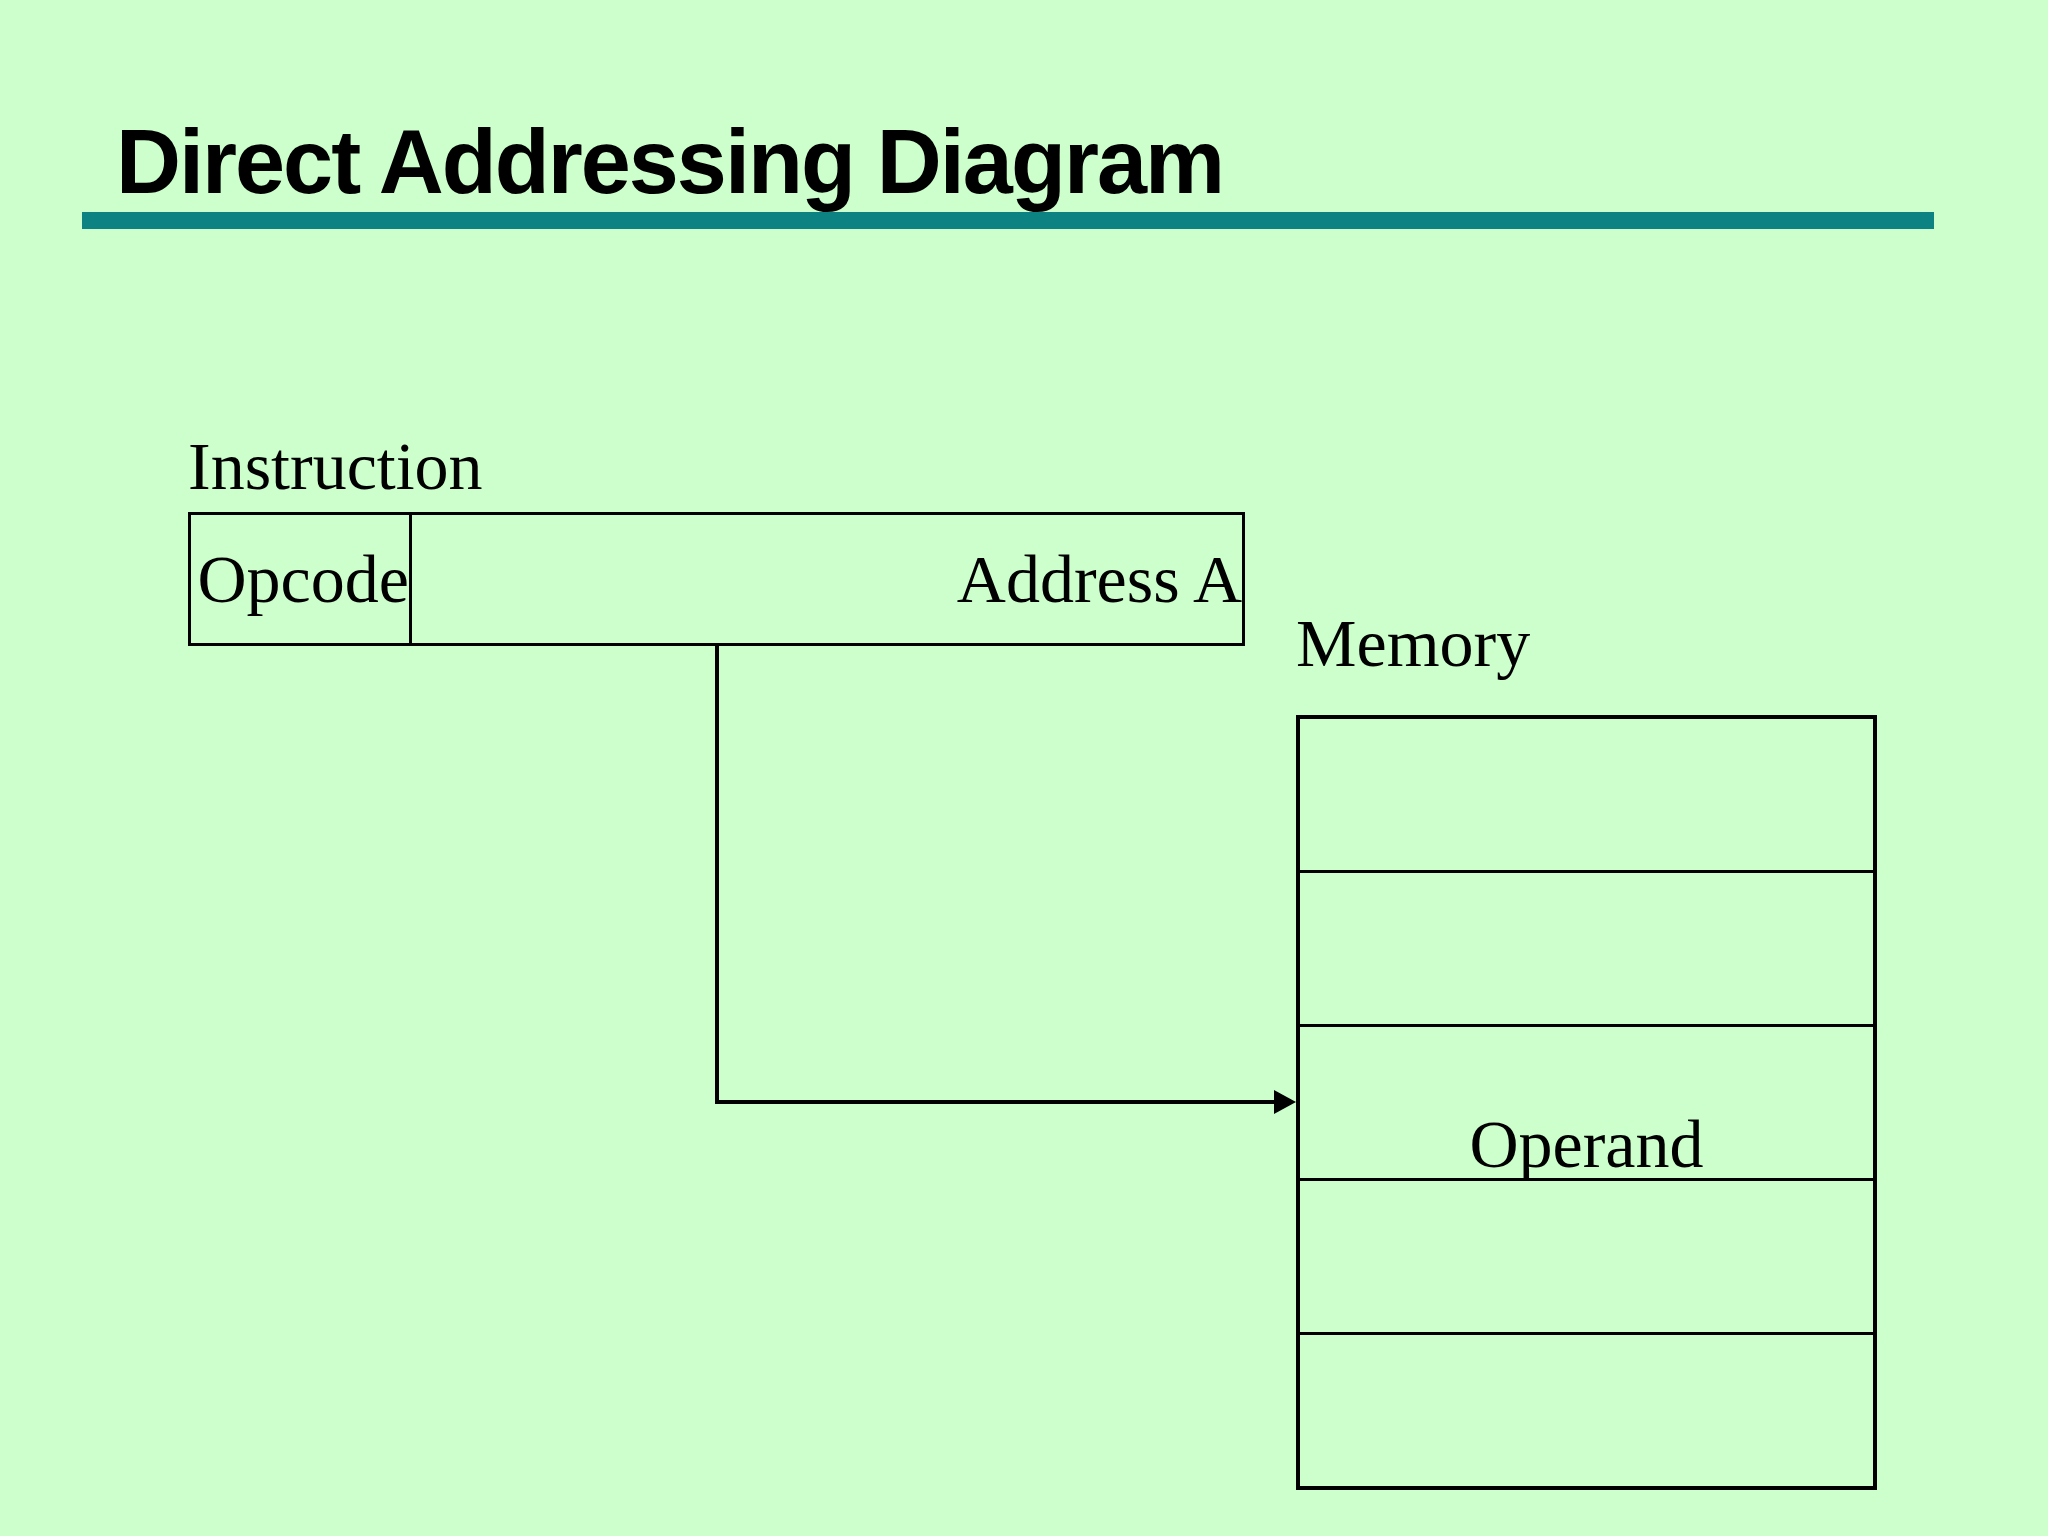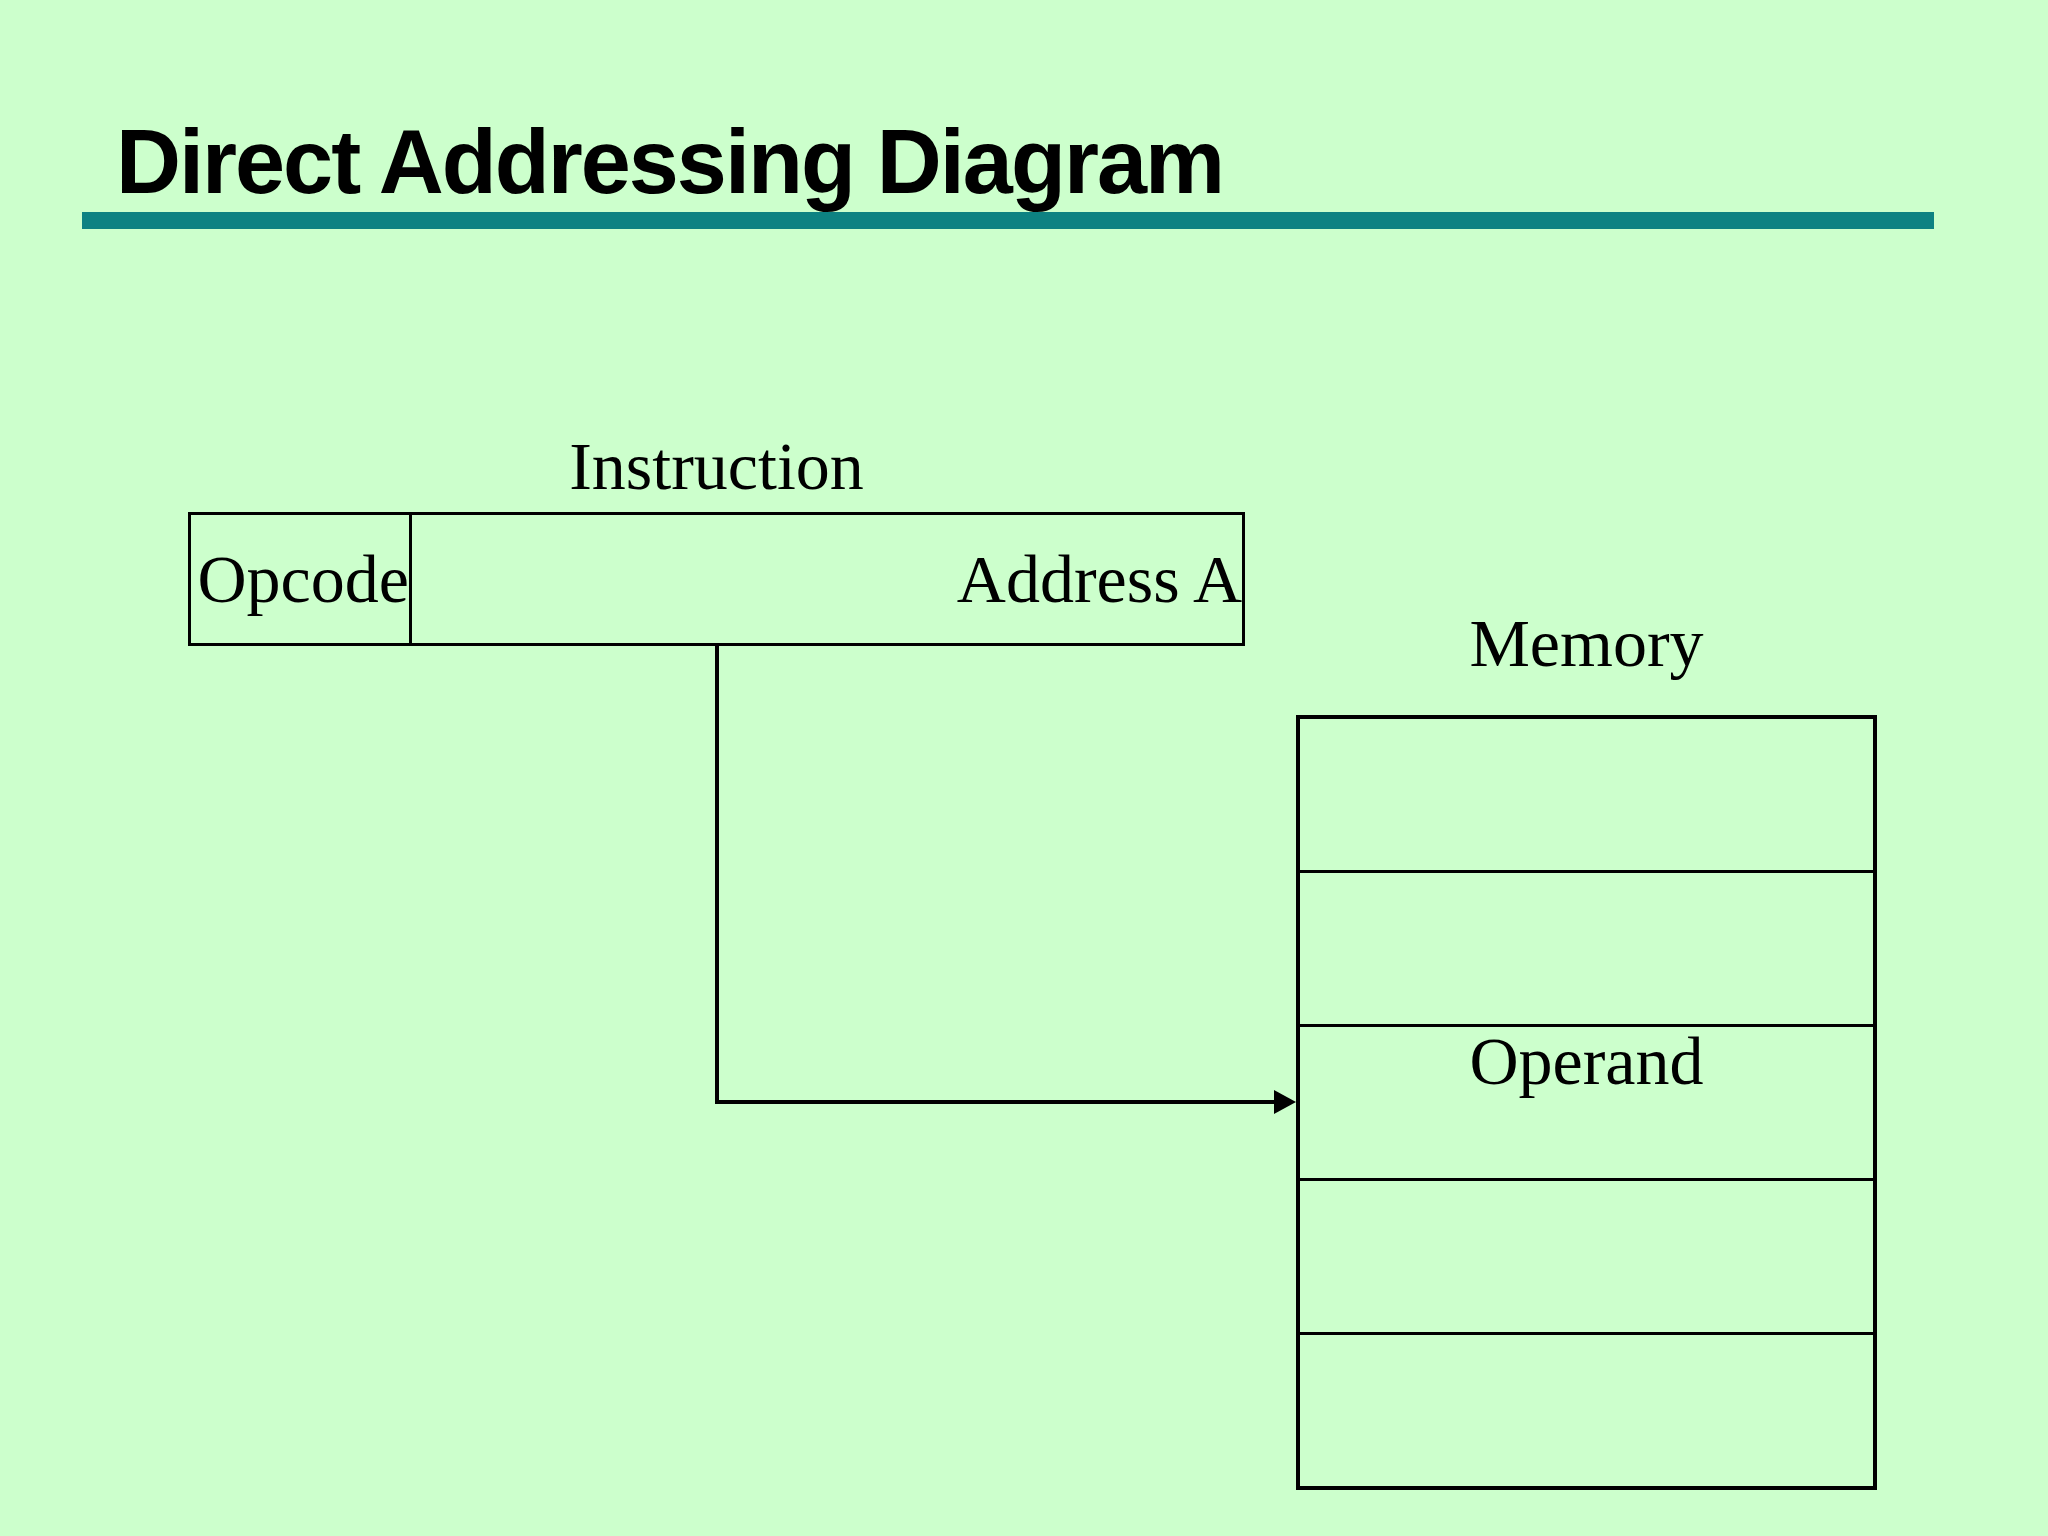--- a/index.html
+++ b/index.html
@@ -34,21 +34,21 @@
     width: 1852px;
     height: 17px;
     background: #0d8282;
   }
 
   
   .diagram-label {
     position: absolute;
     font-size: 68px;
     line-height: 68px;
-    text-align: center;
+    text-align: left;
     white-space: nowrap;
   }
   .instruction-label { left: 188px; top: 432px; width: 1057px; }
   .memory-label      { left: 1296px; top: 609px; width: 581px; }
 
   
   .instruction-box {
     position: absolute;
     left: 188px;
     top: 512px;
@@ -107,21 +107,21 @@
     height: 775px;
     border: 4px solid #000;
     box-sizing: border-box;
     display: flex;
     flex-direction: column;
   }
   .memory-row {
     flex: 1;
     border-bottom: 3px solid #000;
     display: flex;
-    align-items: flex-start;
+    align-items: flex-end;
     justify-content: center;
     font-size: 68px;
     line-height: 68px;
     white-space: nowrap;
   }
   .memory-row:last-child { border-bottom: none; }
 </style>
 </head>
 <body>
 

